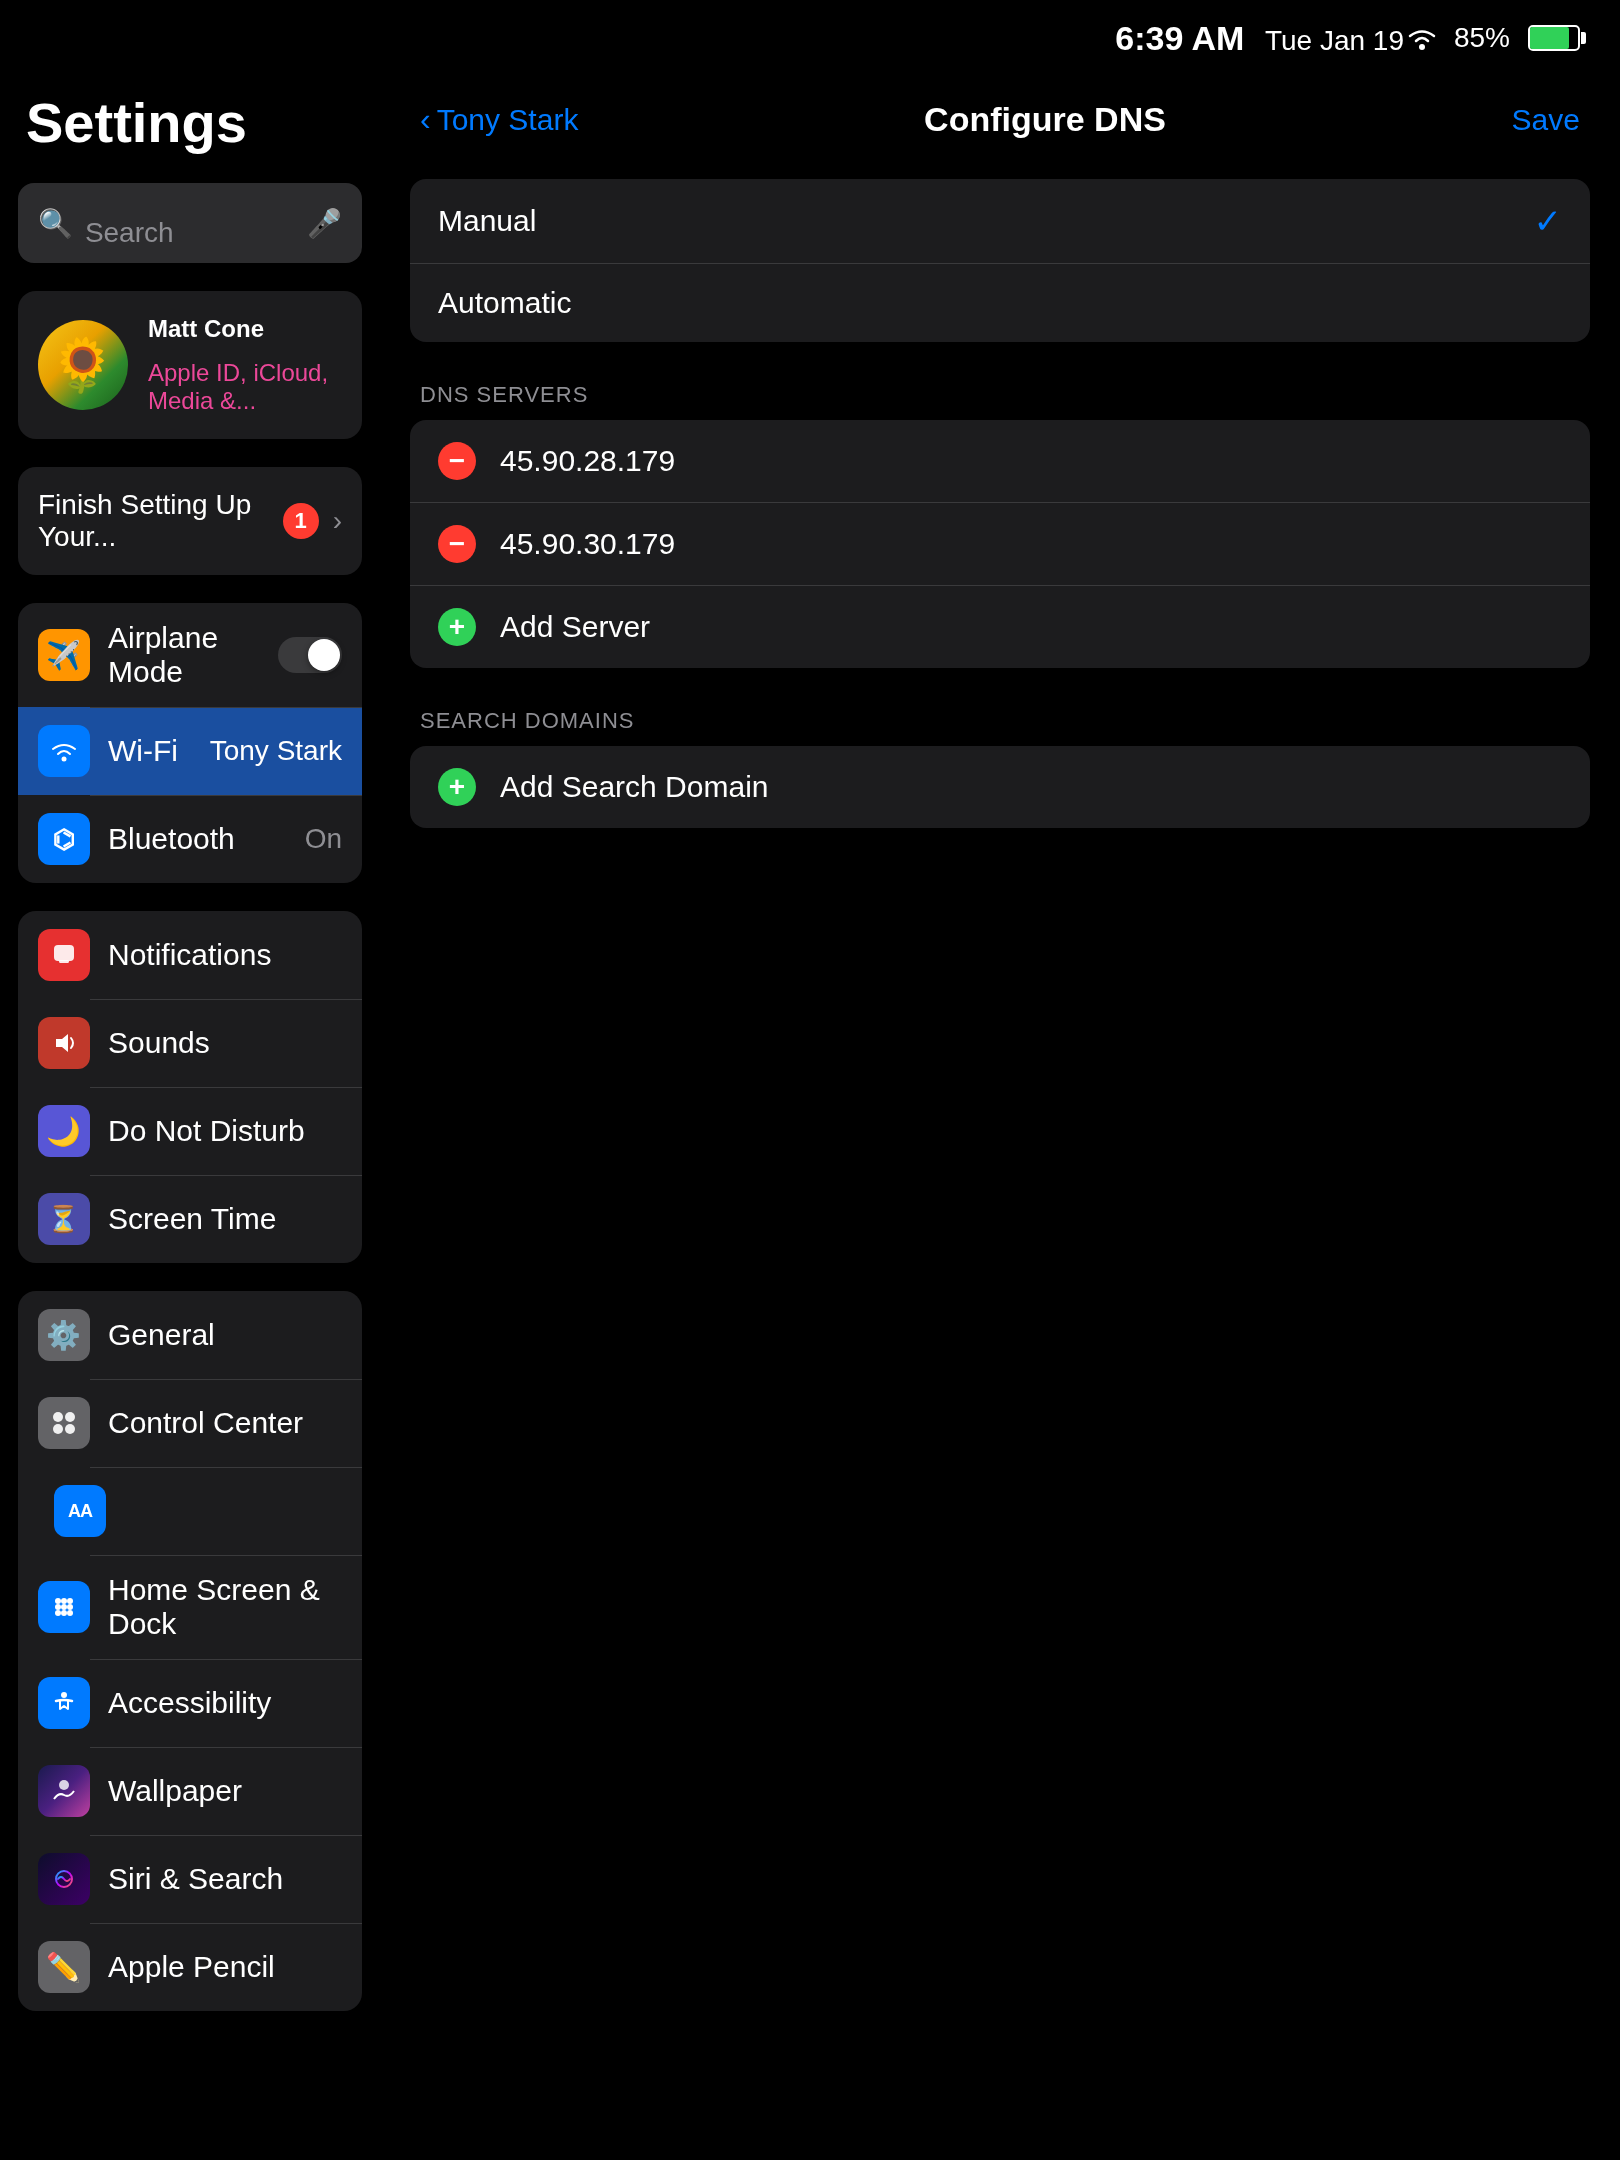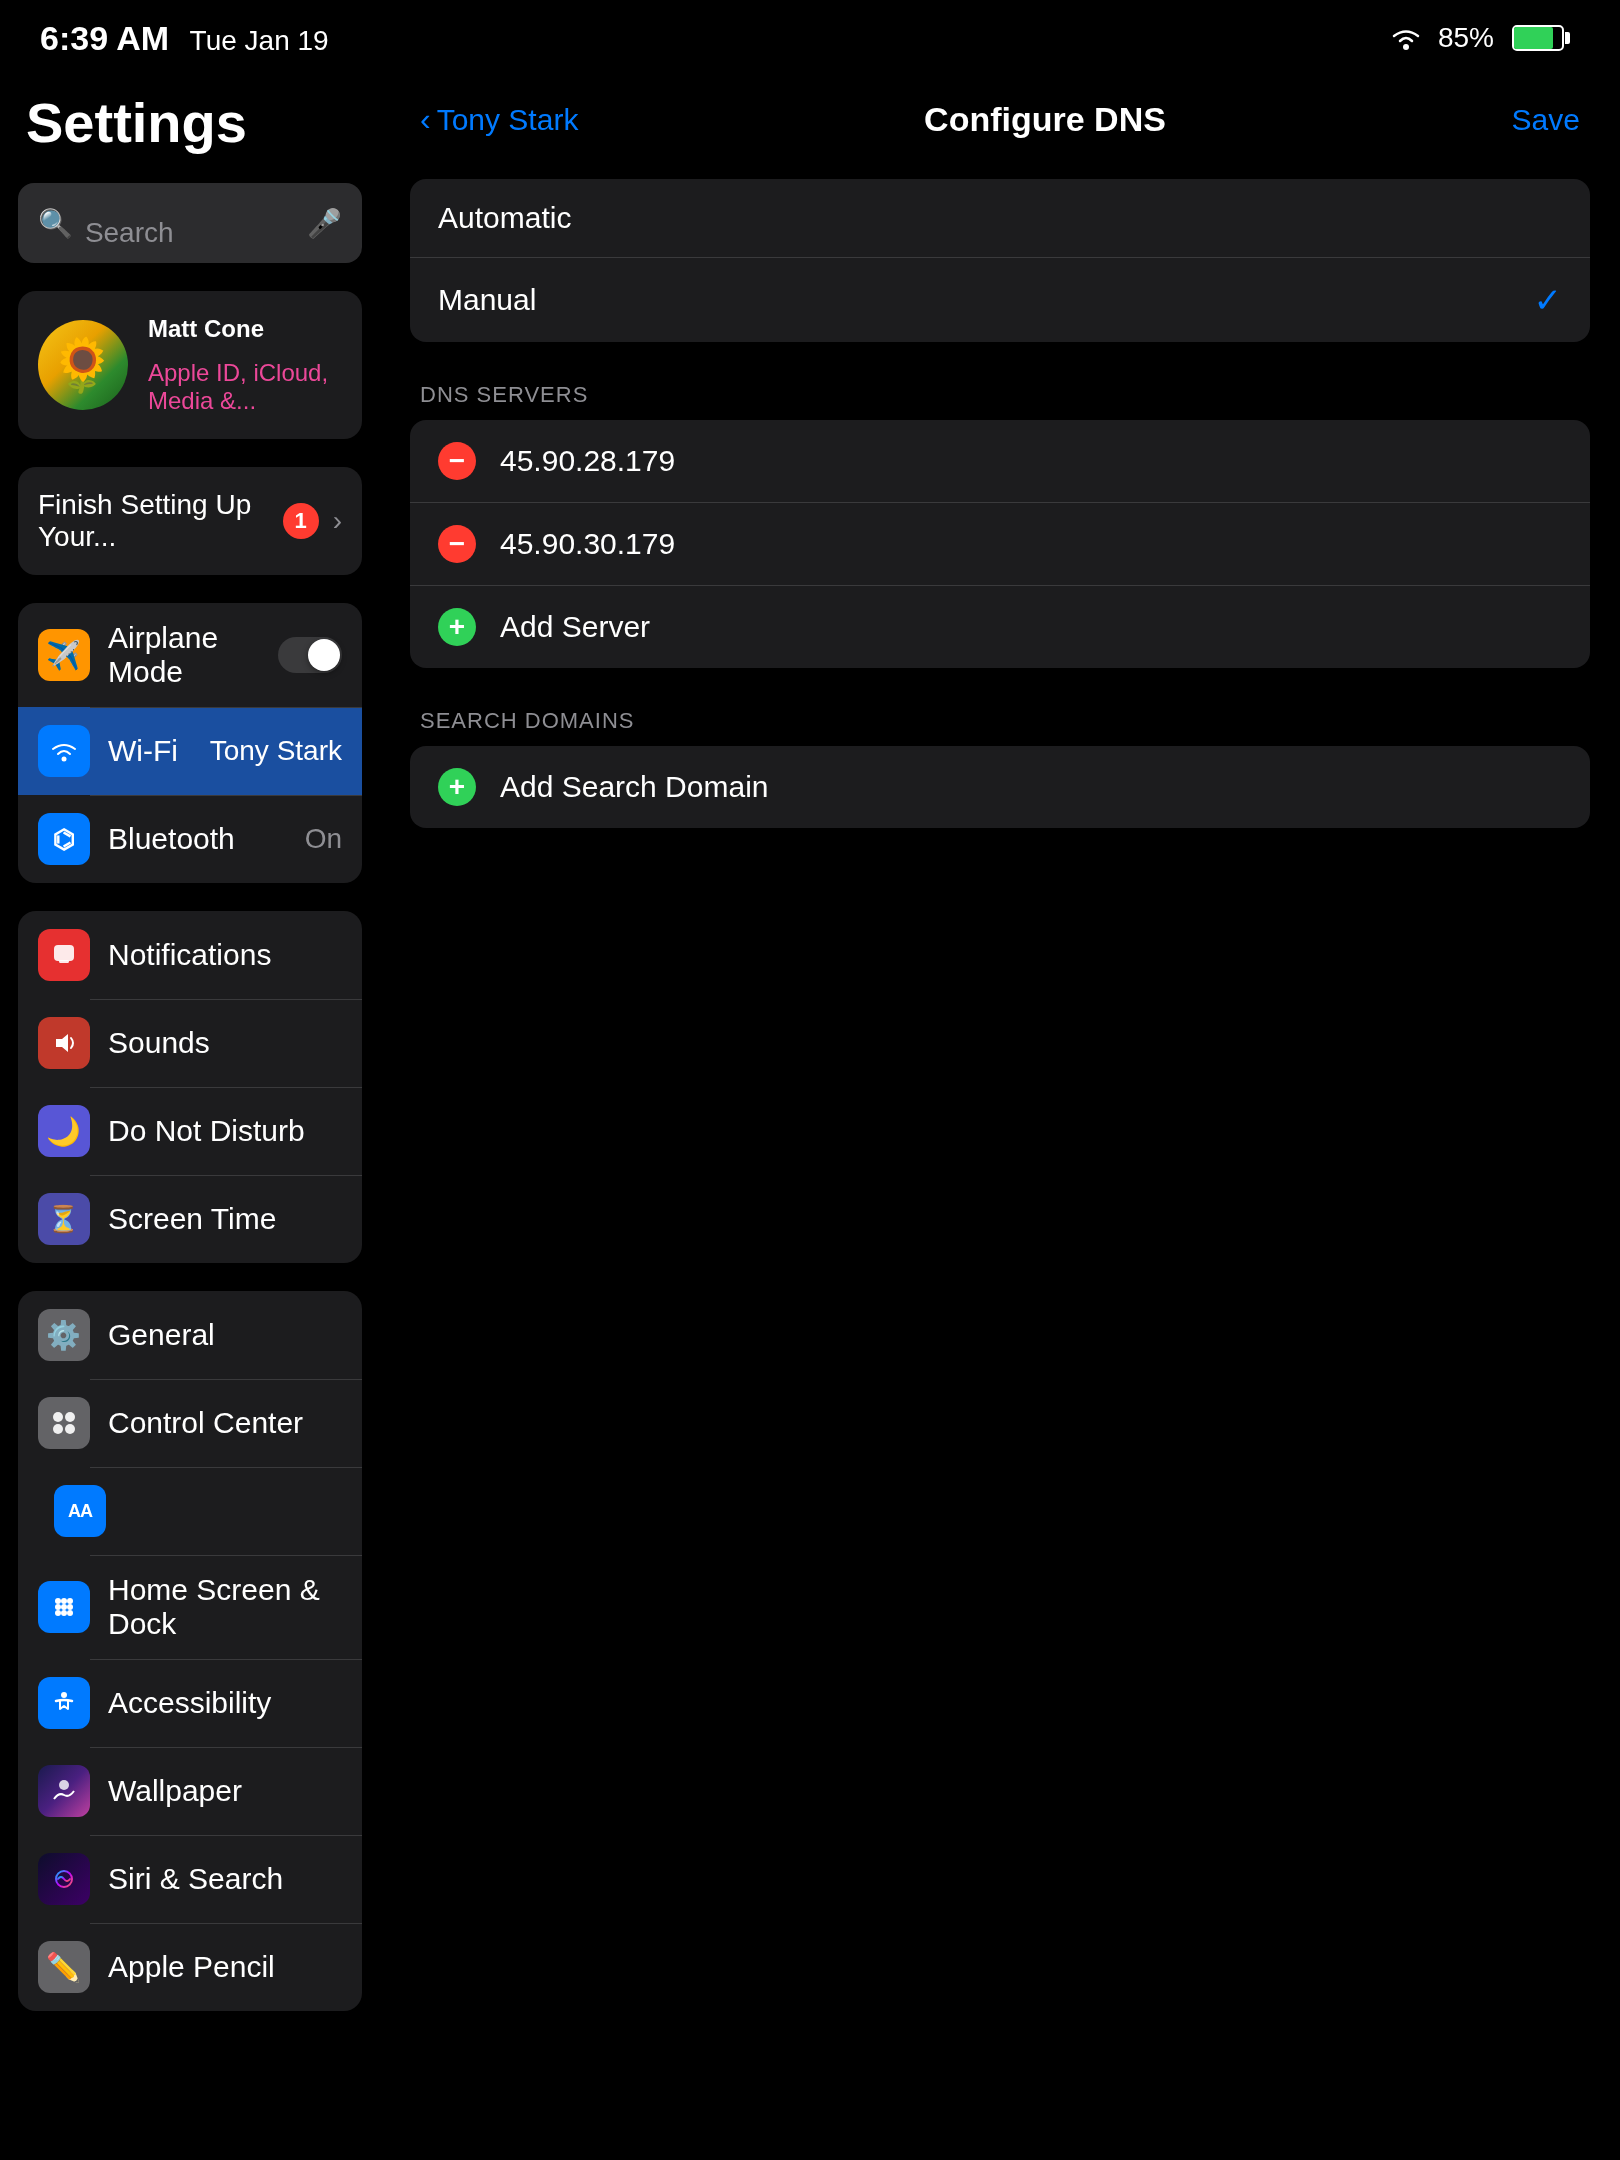--- a/index.html
+++ b/index.html
@@ -10,23 +10,23 @@
       font-family: -apple-system, 'SF Pro Display', 'Helvetica Neue', Arial, sans-serif;
       color: #fff;
       overflow: hidden;
       display: flex;
       flex-direction: column;
     }
 
     
     .status-bar {
       display: flex;
-      justify-content: space-between;
-      align-items: center;
-      padding: 18px 56px 12px 40px;
+      justify-content: flex-end;
+      align-items: center;
+      padding: 18px 40px 12px 40px;
       height: 70px;
       background: #000;
     }
     .status-time {
       font-size: 34px;
       font-weight: 600;
       color: #fff;
     }
     .status-icons {
       display: flex;
@@ -580,25 +580,25 @@
       <div class="nav-back">
         <span class="chevron">‹</span>
         <span>Tony Stark</span>
       </div>
       <div class="nav-title">Configure DNS</div>
       <div class="nav-save">Save</div>
     </div>
 
     <div class="dns-section">
       <div class="dns-mode-row">
-        <span>Automatic</span>
-      </div>
-      <div class="dns-mode-row">
         <span>Manual</span>
         <span class="checkmark">✓</span>
+      </div>
+      <div class="dns-mode-row">
+        <span>Automatic</span>
       </div>
     </div>
 
     <div class="section-label">DNS SERVERS</div>
     <div class="dns-servers-section">
       <div class="dns-server-row">
         <div class="remove-btn">−</div>
         <span>45.90.28.179</span>
       </div>
       <div class="dns-server-row">

